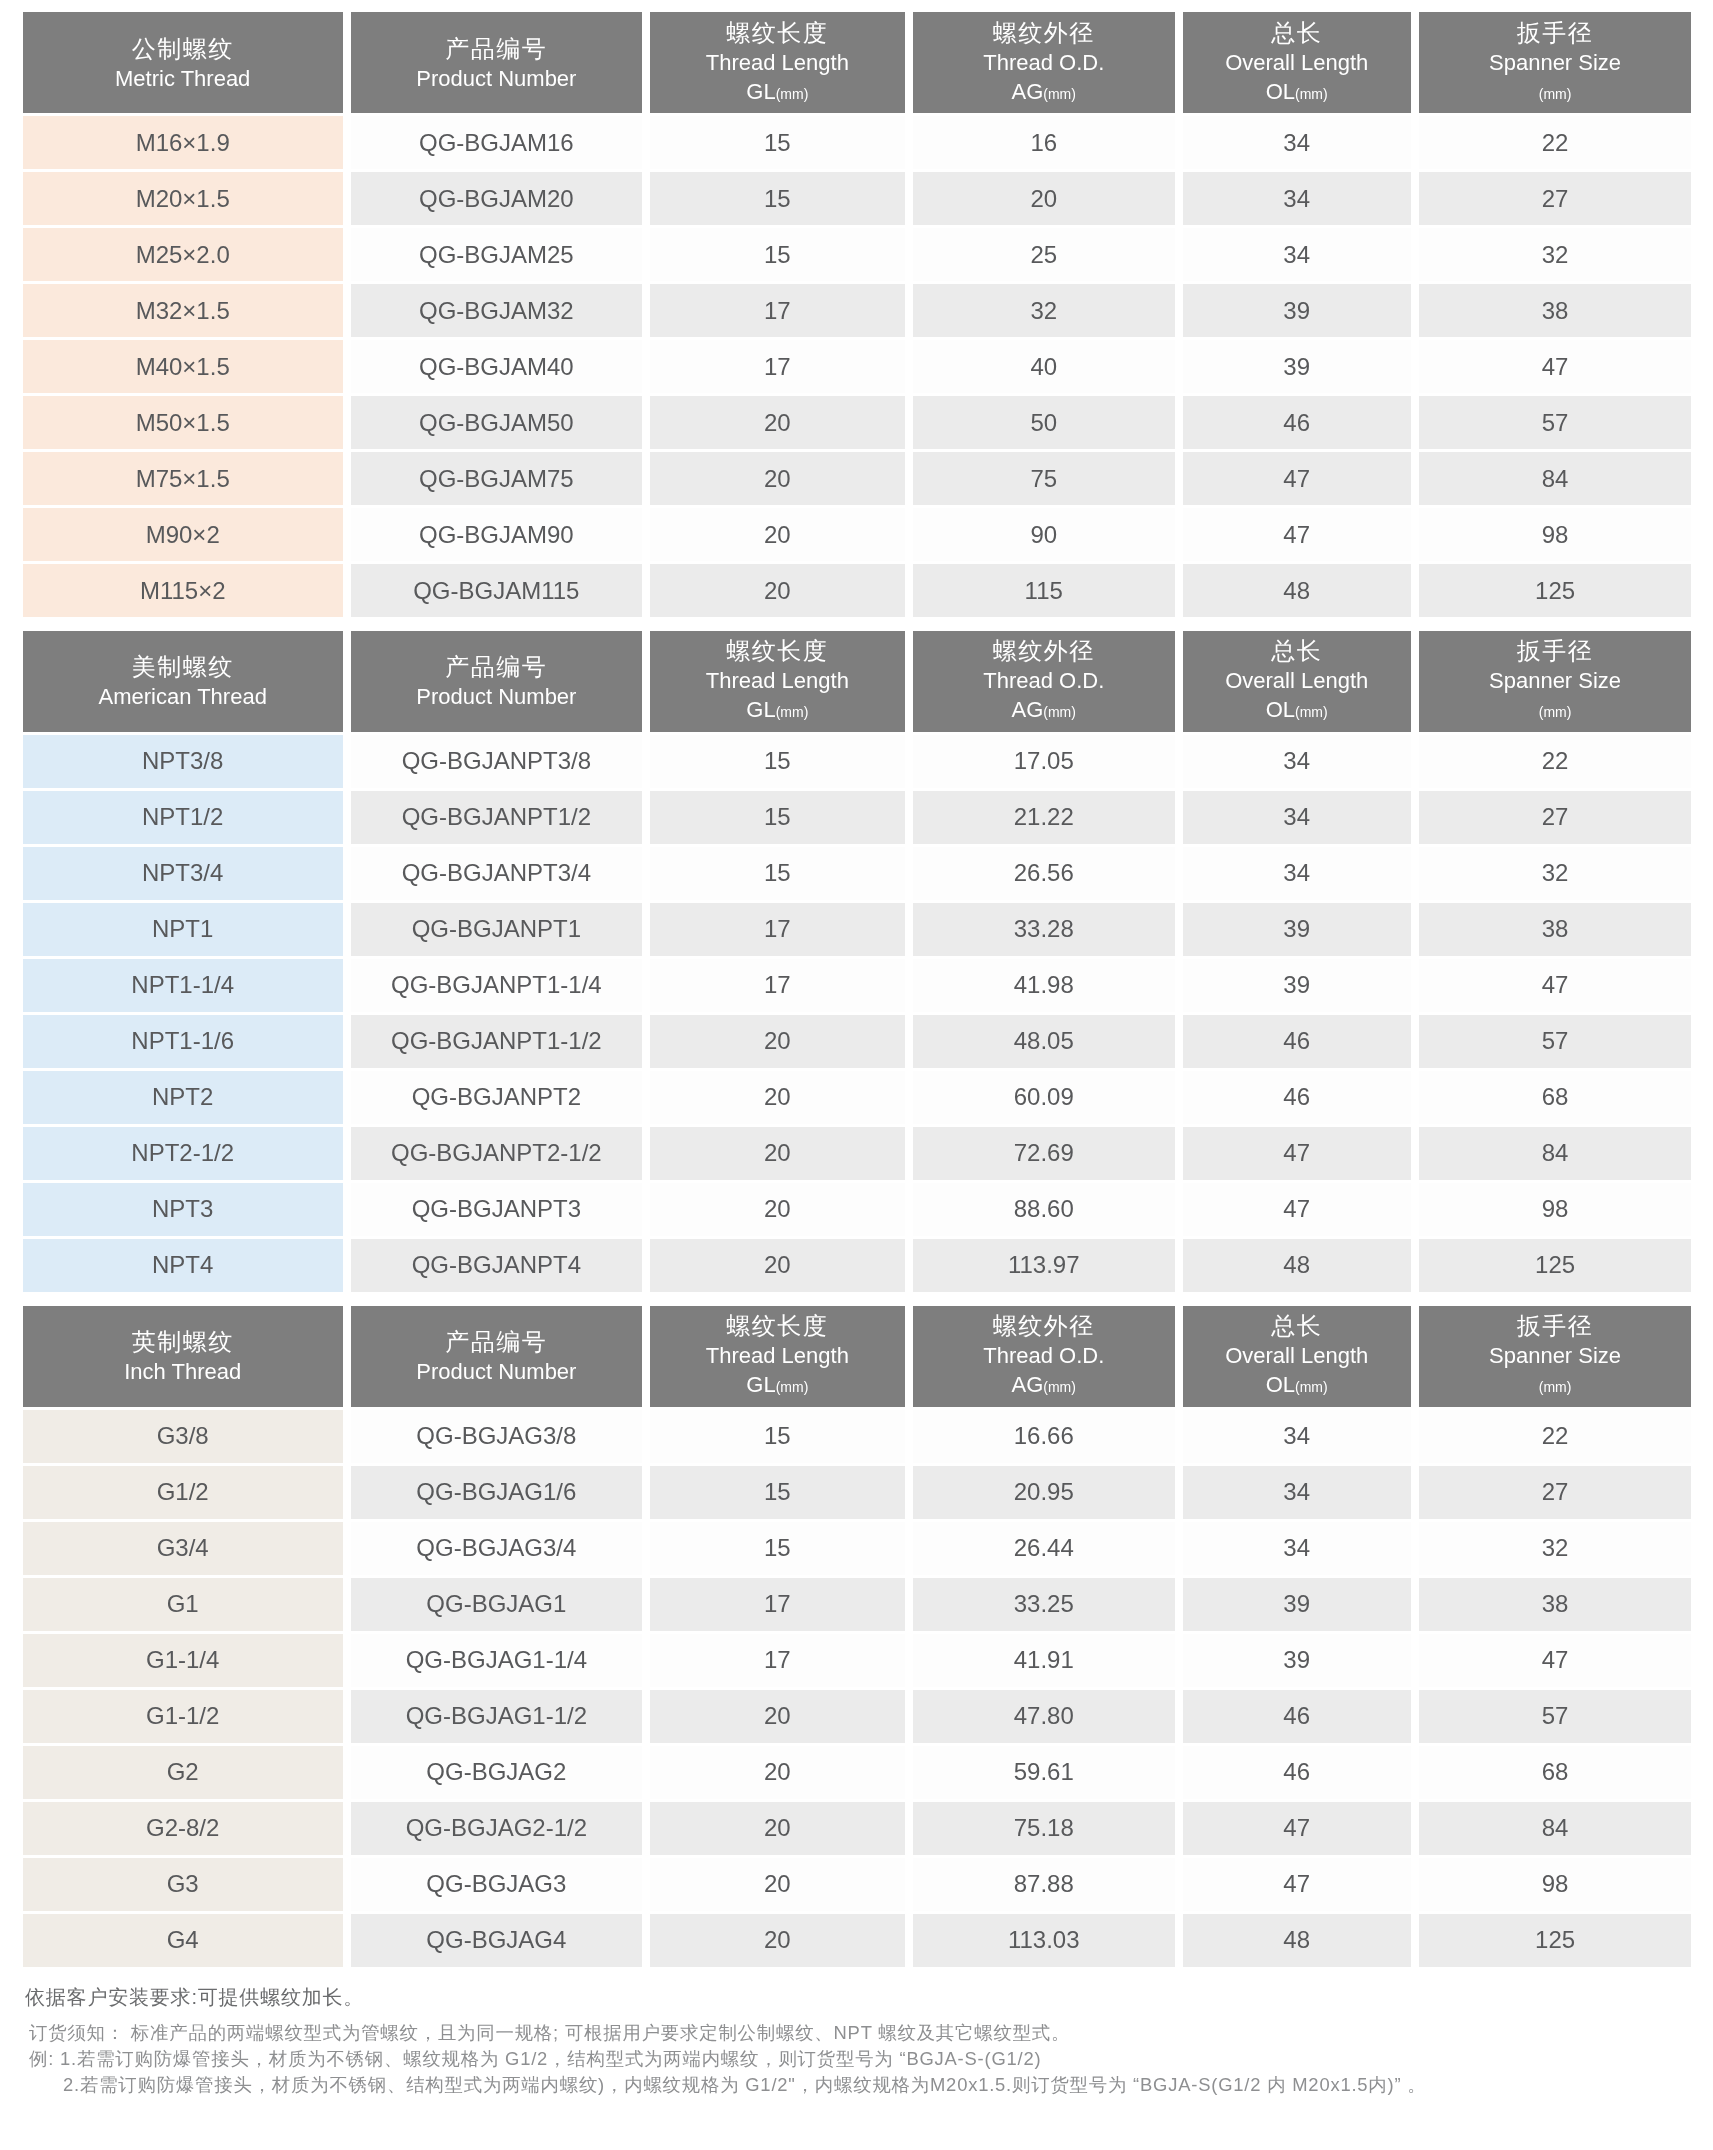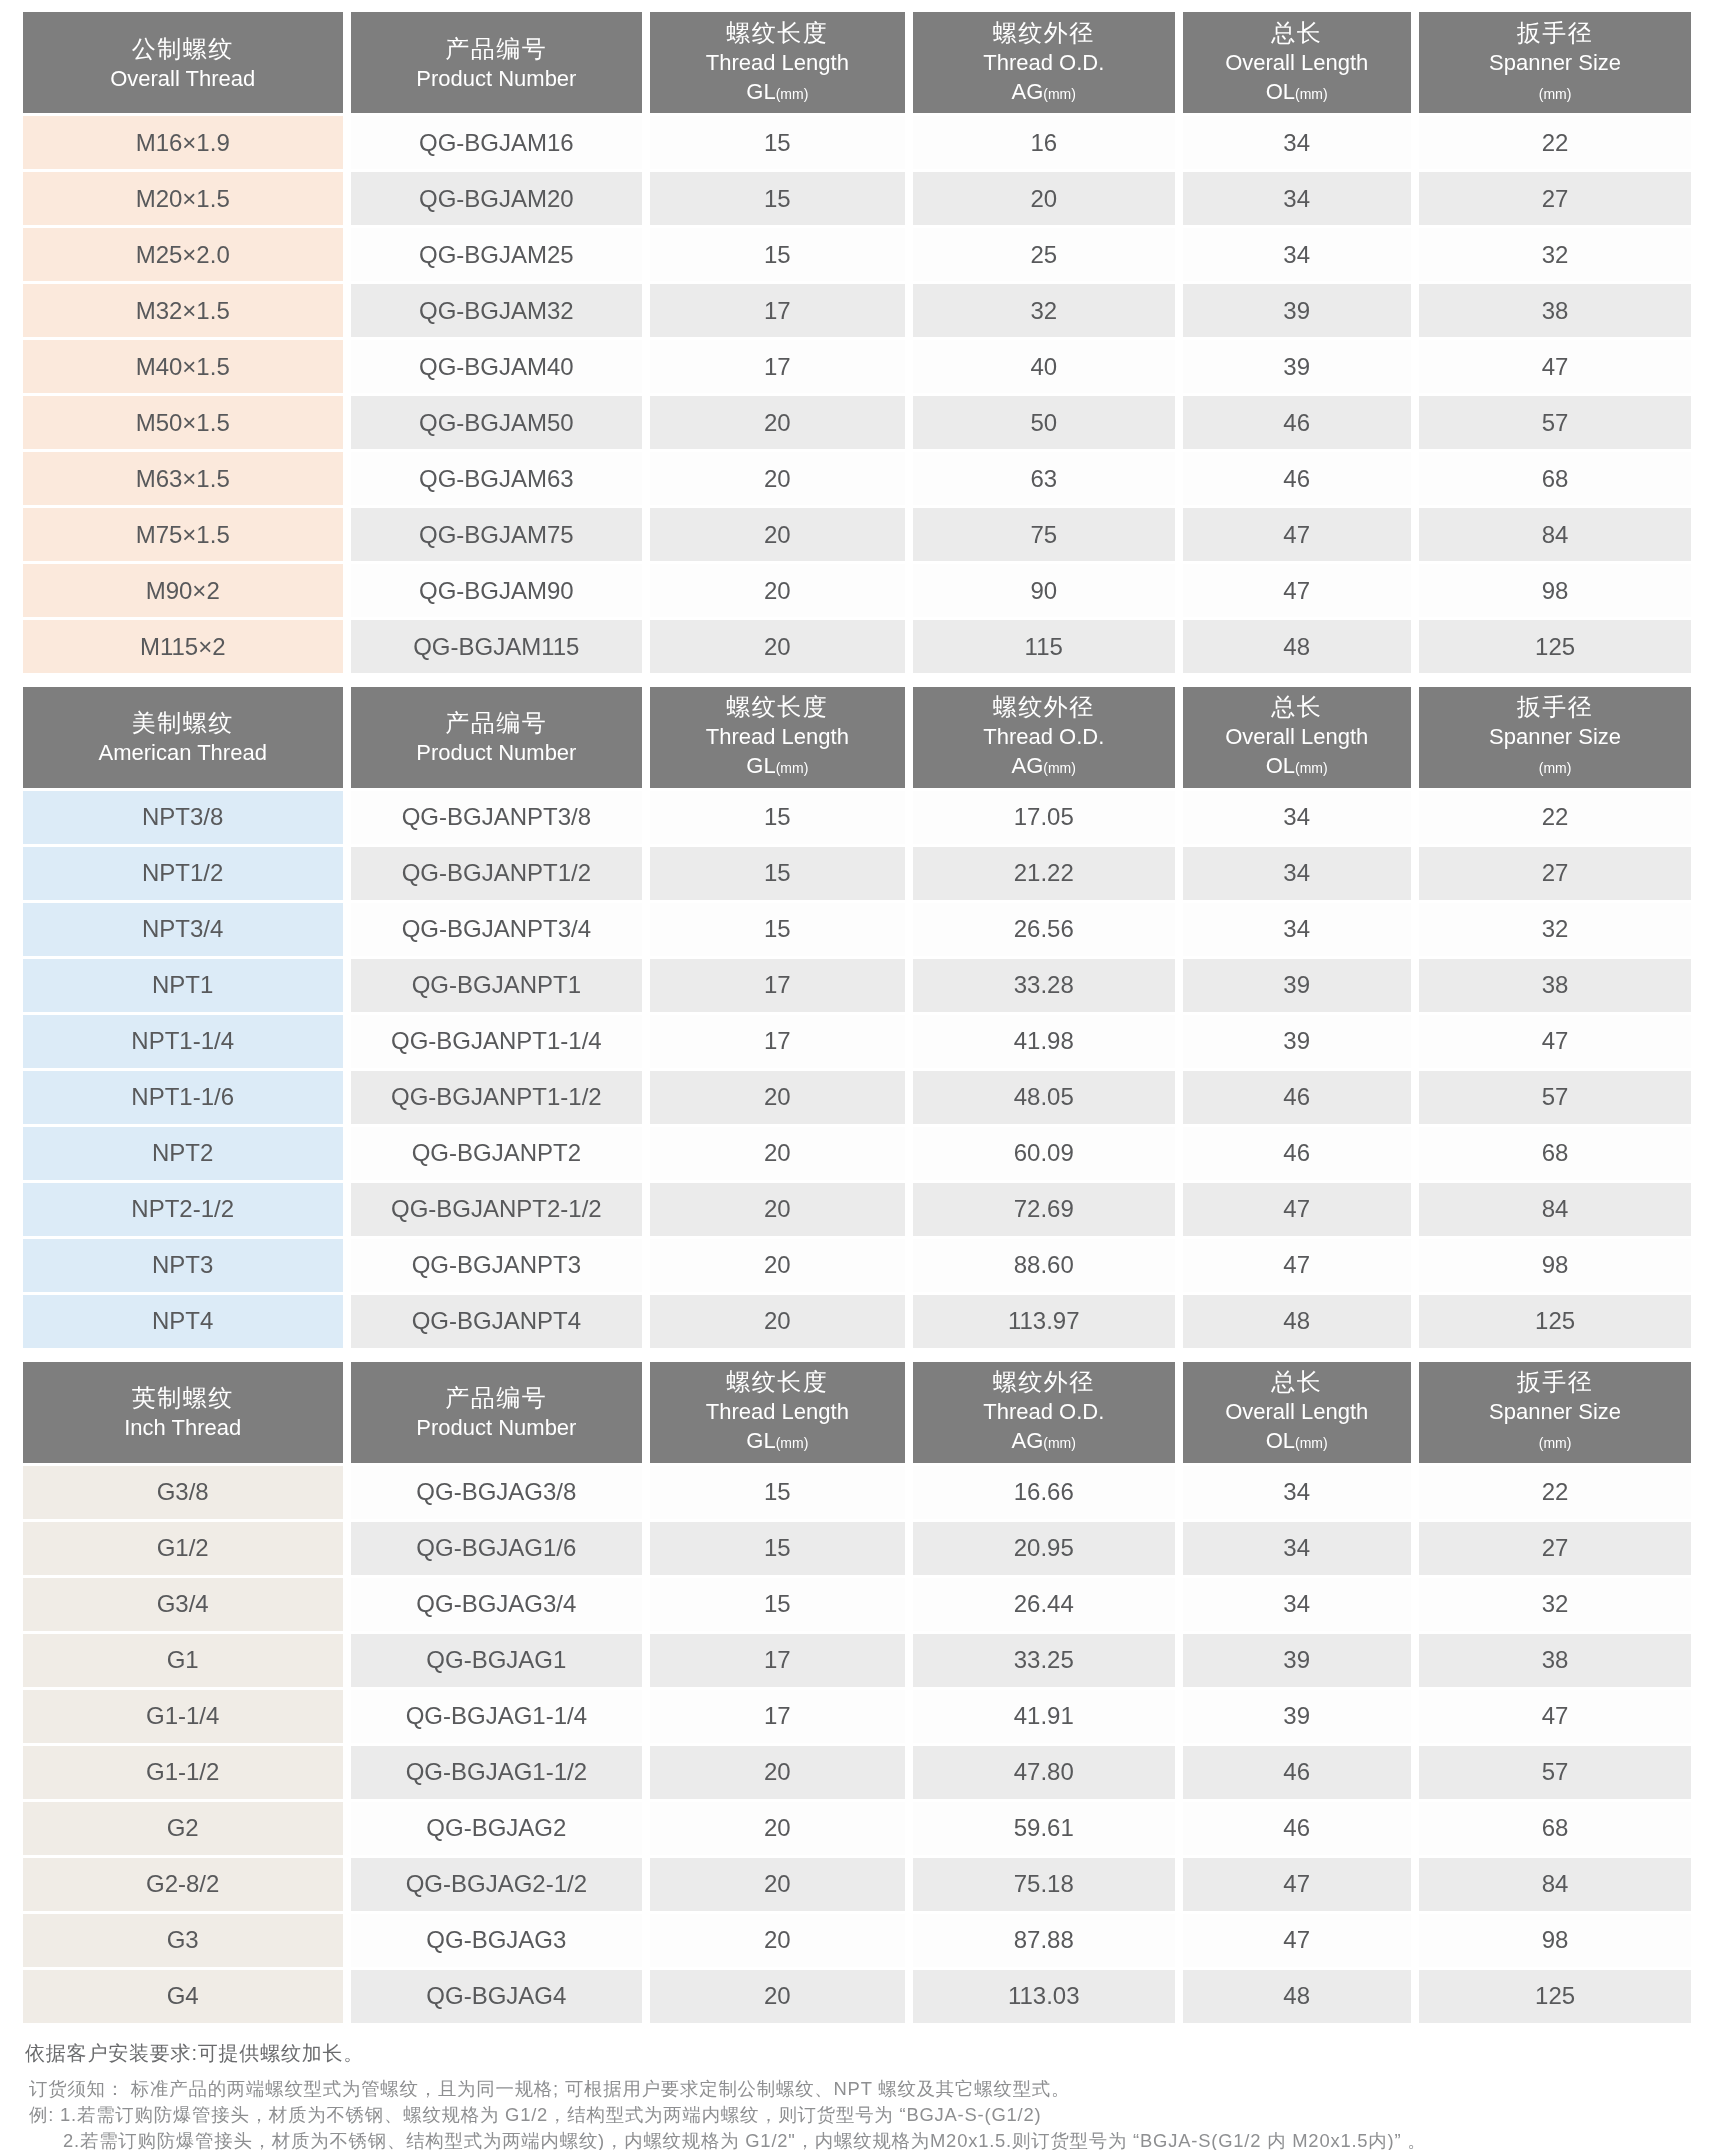--- a/index.html
+++ b/index.html
@@ -79,21 +79,21 @@
           <col style="width:17.87%">
           <col style="width:15.65%">
           <col style="width:16.08%">
           <col style="width:14.00%">
           <col style="width:16.74%">
         </colgroup>
     <thead>
       <tr>
         <th>
           <div class="th-zh">公制螺纹</div>
-          <div class="th-en">Overall Thread</div>
+          <div class="th-en">Metric Thread</div>
         </th>
 
         <th>
           <div class="th-zh">产品编号</div>
           <div class="th-en">Product Number</div>
 
         </th>
         <th>
           <div class="th-zh">螺纹长度</div>
           <div class="th-en">Thread Length</div>
@@ -168,29 +168,20 @@
         <td>47</td>
       </tr>
       <tr class="alt">
         <td style="background:#fbe9dc">M50×1.5</td>
 
         <td>QG-BGJAM50</td>
         <td>20</td>
         <td>50</td>
         <td>46</td>
         <td>57</td>
-      </tr>
-      <tr class="">
-        <td style="background:#fbe9dc">M63×1.5</td>
-
-        <td>QG-BGJAM63</td>
-        <td>20</td>
-        <td>63</td>
-        <td>46</td>
-        <td>68</td>
       </tr>
       <tr class="alt">
         <td style="background:#fbe9dc">M75×1.5</td>
 
         <td>QG-BGJAM75</td>
         <td>20</td>
         <td>75</td>
         <td>47</td>
         <td>84</td>
       </tr>

